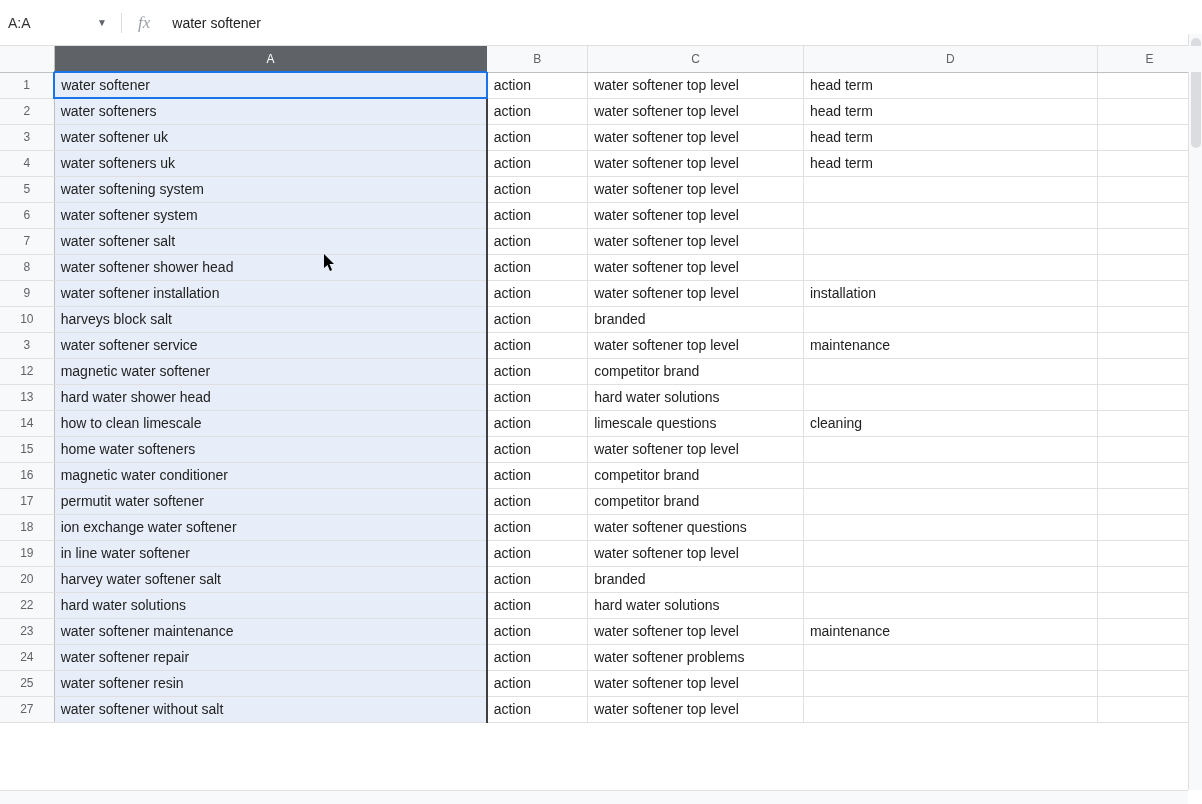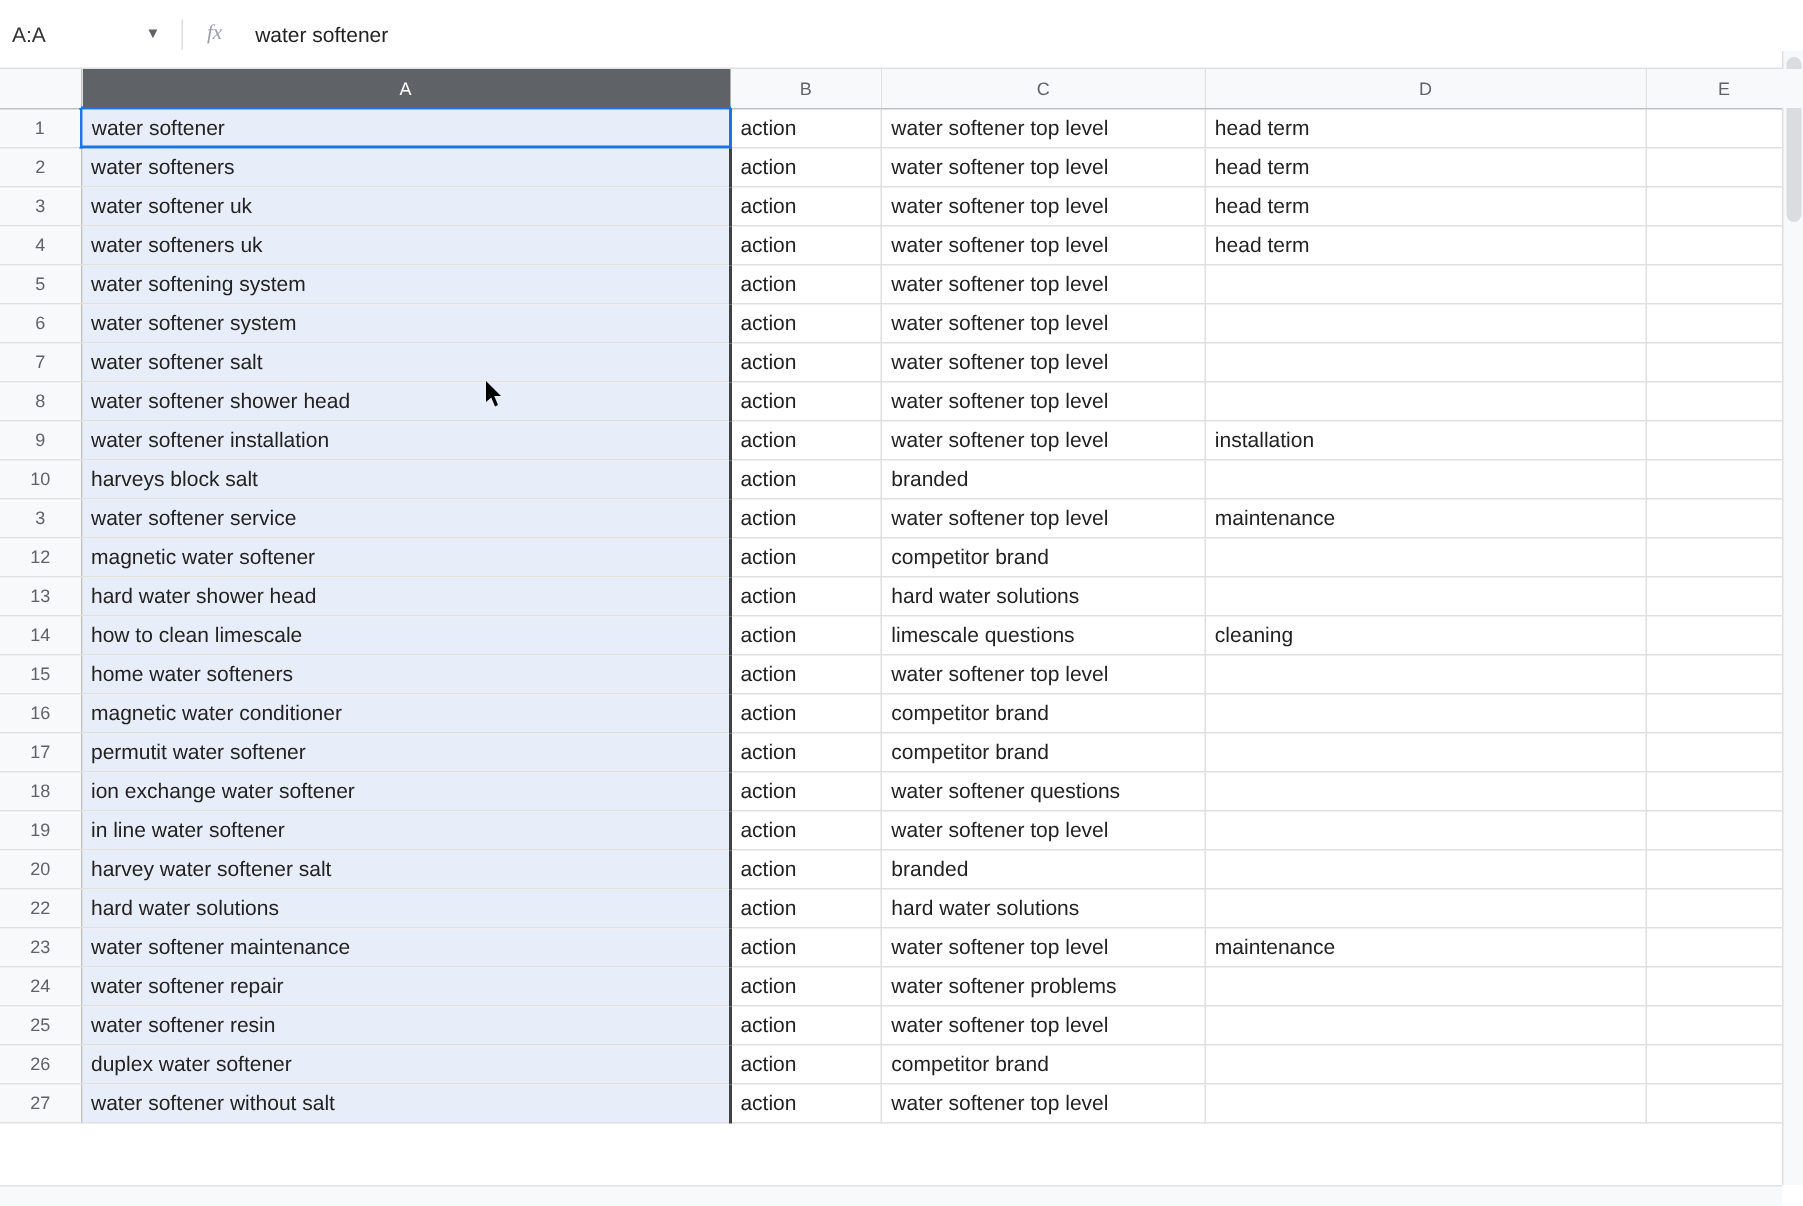--- a/index.html
+++ b/index.html
@@ -37,21 +37,21 @@
     }
     .fx-divider {
       width: 1px;
       height: 20px;
       background: #dadce0;
       margin: 0 6px;
     }
     .fx-label {
       font-style: italic;
       color: #9aa0a6;
-      font-size: 14px;
+      font-size: 17px;
       padding: 0 10px;
       font-family: serif;
     }
     .formula-bar {
       flex: 1;
       padding: 0 12px;
       font-size: 14px;
       color: #222;
     }
     .sheet-area {
@@ -375,28 +375,20 @@
         </tr>
         <tr>
           <th>25</th>
           <td class="col-A-cell">water softener resin</td>
           <td>action</td>
           <td>water softener top level</td>
           <td></td>
           <td></td>
         </tr>
         <tr>
-          <th>26</th>
-          <td class="col-A-cell">duplex water softener</td>
-          <td>action</td>
-          <td>competitor brand</td>
-          <td></td>
-          <td></td>
-        </tr>
-        <tr>
           <th>27</th>
           <td class="col-A-cell">water softener without salt</td>
           <td>action</td>
           <td>water softener top level</td>
           <td></td>
           <td></td>
         </tr>
       </tbody>
   </table>
   <div class="cursor">

